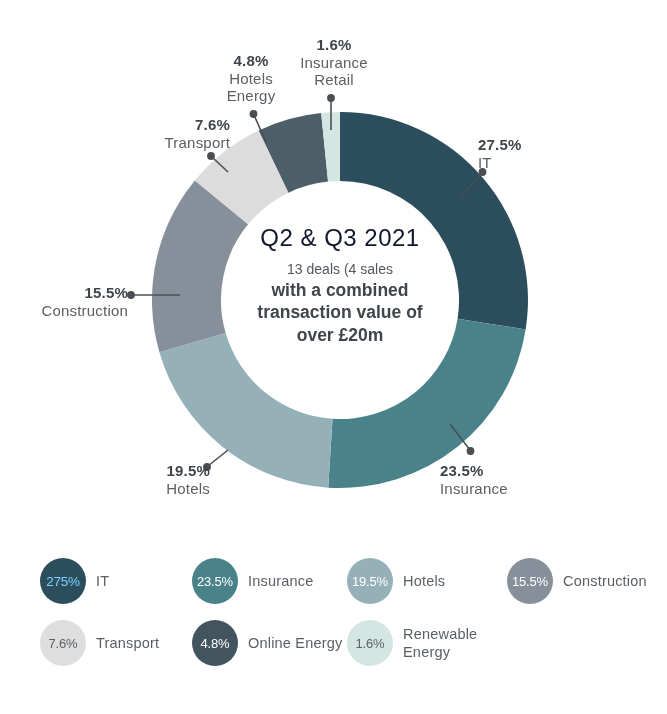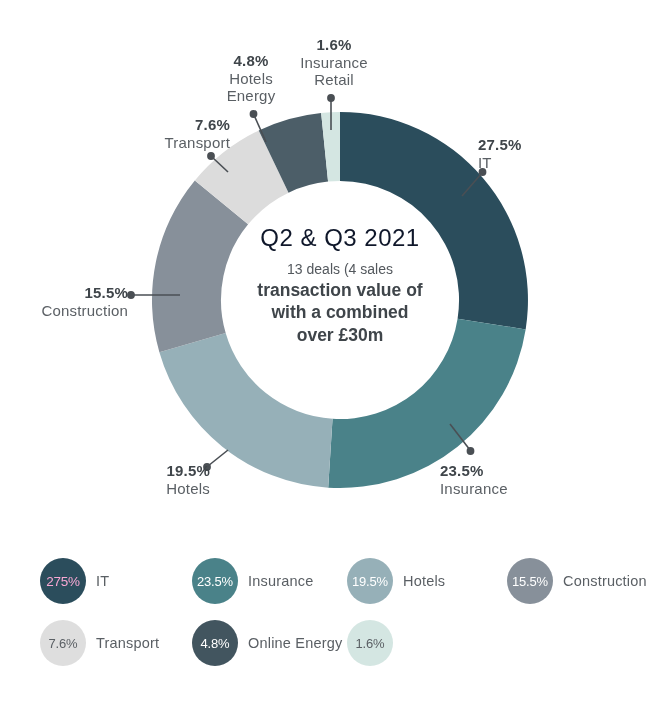--- a/index.html
+++ b/index.html
@@ -107,23 +107,23 @@
       <circle cx="253.5" cy="114" r="3.1"></circle>
 
       <line x1="331" y1="130" x2="331" y2="99"></line>
       <circle cx="331" cy="98" r="3.1"></circle>
     </g>
   </svg>
 
   <div class="center-text">
     <div class="ct-title">Q2 &amp; Q3 2021</div>
     <div class="ct-line">13 deals (4 sales</div>
+    <div class="ct-strong">with a combined</div>
     <div class="ct-strong">transaction value of</div>
-    <div class="ct-strong">with a combined</div>
-    <div class="ct-strong">over £30m</div>
+    <div class="ct-strong">over £20m</div>
   </div>
 
   <div class="callout co-it">
     <div class="pct">27.5%</div>
     <div class="name">IT</div>
   </div>
 
   <div class="callout co-insurance">
     <div class="pct">23.5%</div>
     <div class="name">Insurance</div>
@@ -153,21 +153,21 @@
   <div class="callout co-renewable">
     <div class="pct">1.6%</div>
     <div class="name">Insurance</div>
     <div class="name">Retail</div>
   </div>
 
   <div class="legend">
 
     <div class="legend-row row1">
       <div class="legend-item" style="width:152px">
-        <div class="lg-badge overflow" style="background:#2b4d5c;color:#f9a8d4">275%</div>
+        <div class="lg-badge overflow" style="background:#2b4d5c;color:#7dd3fc">275%</div>
         <div class="lg-label">IT</div>
       </div>
       <div class="legend-item" style="width:155px">
         <div class="lg-badge" style="background:#4a8289;color:#ffffff">23.5%</div>
         <div class="lg-label">Insurance</div>
       </div>
       <div class="legend-item" style="width:160px">
         <div class="lg-badge" style="background:#96b0b8;color:#ffffff">19.5%</div>
         <div class="lg-label">Hotels</div>
       </div>
@@ -181,18 +181,19 @@
       <div class="legend-item" style="width:152px">
         <div class="lg-badge" style="background:#dedede;color:#5a5f64">7.6%</div>
         <div class="lg-label">Transport</div>
       </div>
       <div class="legend-item" style="width:155px">
         <div class="lg-badge" style="background:#42555f;color:#ffffff">4.8%</div>
         <div class="lg-label">Online Energy</div>
       </div>
       <div class="legend-item" style="width:180px">
         <div class="lg-badge" style="background:#d4e6e2;color:#5a5f64">1.6%</div>
+        <div class="lg-label" style="max-width:96px">Renewable Energy</div>
       </div>
     </div>
 
   </div>
 
 </div>
 
 </body></html>

